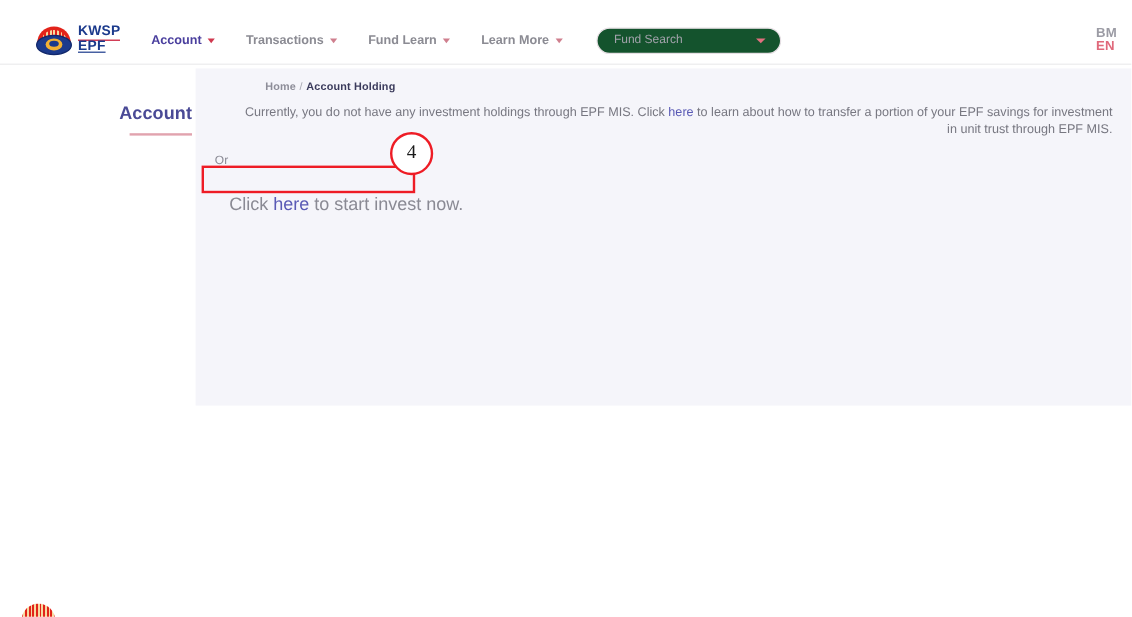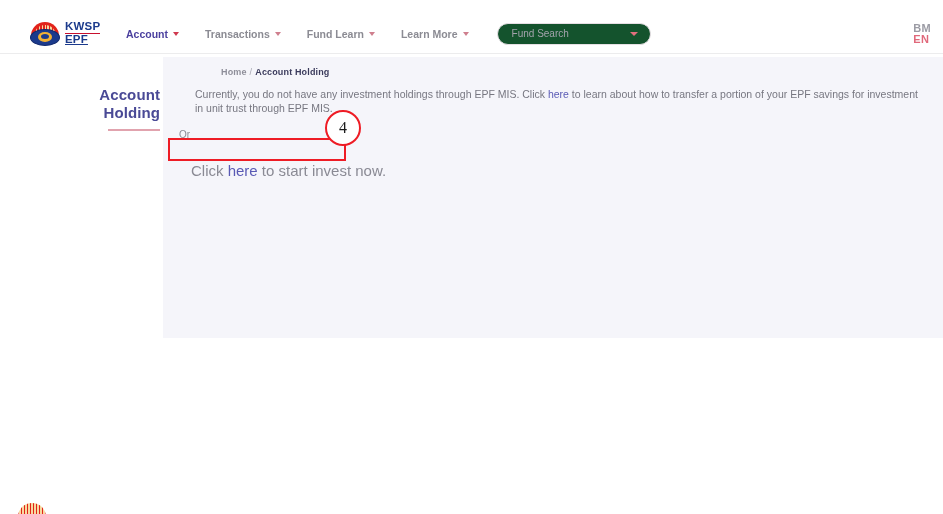--- a/index.html
+++ b/index.html
@@ -257,20 +257,21 @@
   .breadcrumb .sep { margin: 0 3px; color: #a8a8b2; font-weight: normal; }
   .breadcrumb .crumb-current { color: #3b3b5c; }
   .breadcrumb .crumb-home { color: #8e8e99; cursor: pointer; }
 
   .para {
     font-size: 10.5px;
     color: #777781;
     line-height: 14px;
     max-width: 748px;
     margin: 0 0 14px 16px;
+    text-align: right;
   }
   .para a { color: #5a5ab5; text-decoration: none; cursor: pointer; }
 
   .or-text {
     font-size: 10px;
     color: #8a8a94;
     margin-bottom: 18px;
   }
 
   .invest-line {
@@ -390,21 +391,20 @@
   <div class="header-right">
     <div class="lang">
       <div class="bm">BM</div>
       <div class="en">EN</div>
     </div>
   </div>
 </div>
 
 <div class="side-title">
   <div class="t">Account</div>
-  <div class="t">Holding</div>
   <div class="rule"></div>
 </div>
 
 <div class="content-panel">
   <div class="panel-inner">
 
     <div class="breadcrumb">
       <span class="crumb-home">Home</span><span class="sep">/</span><span class="crumb-current">Account Holding</span>
     </div>
 

